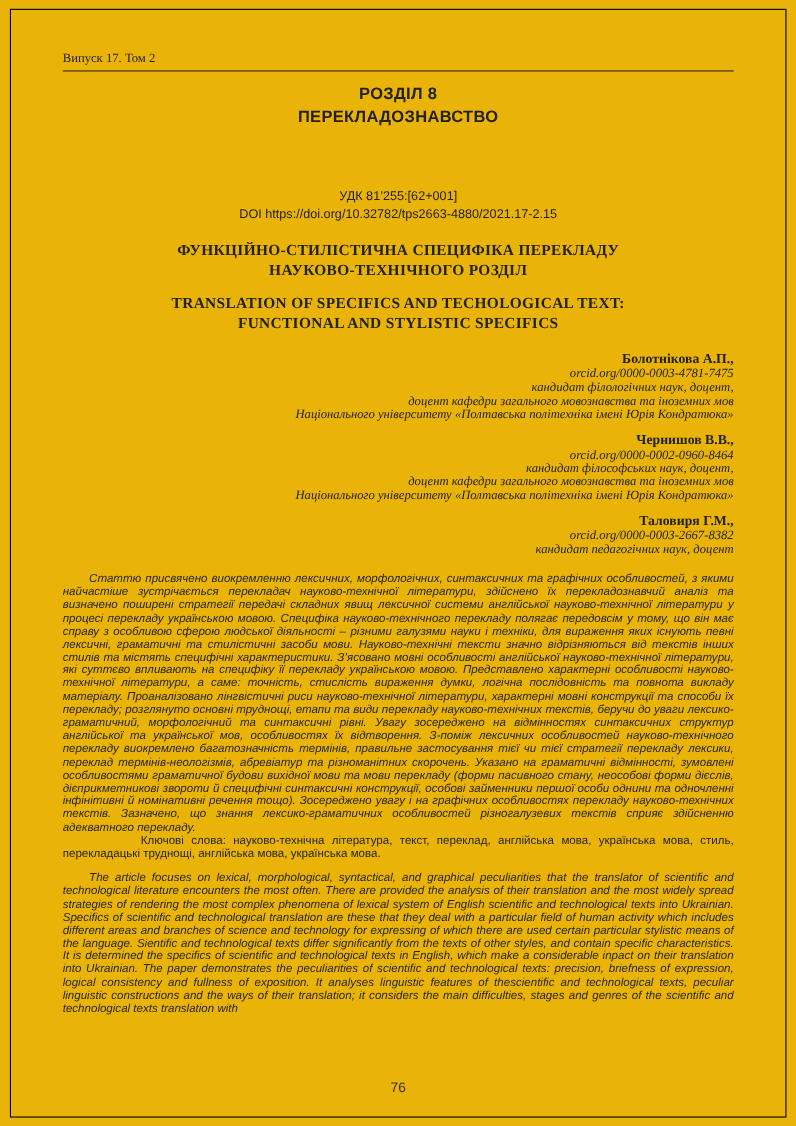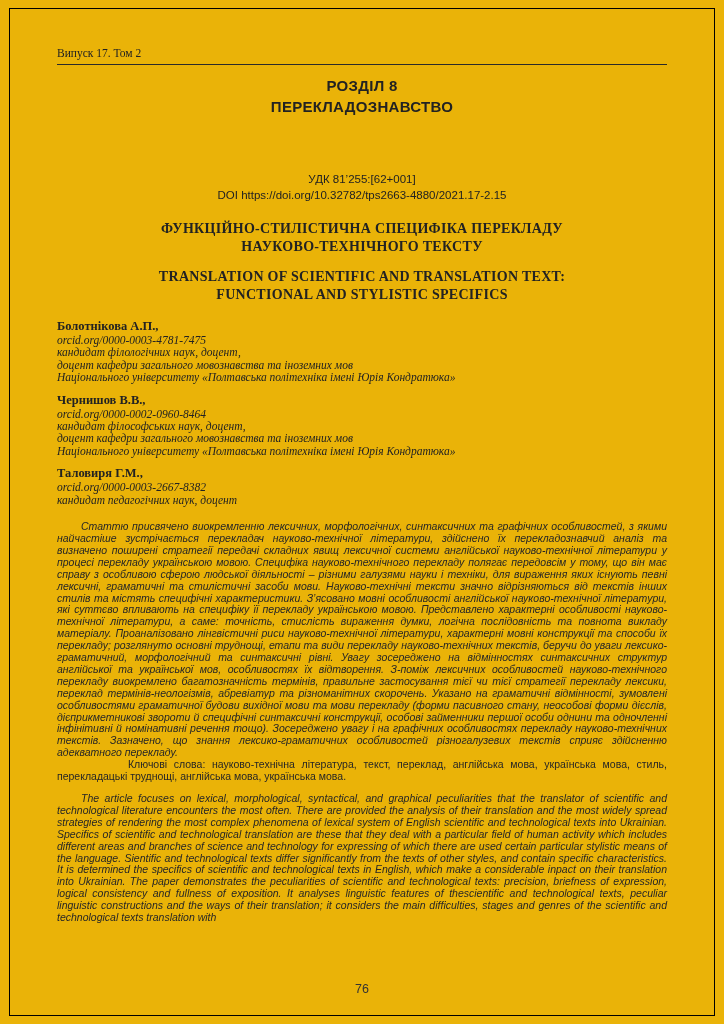--- a/index.html
+++ b/index.html
@@ -40,21 +40,21 @@
   .title-uk, .title-en {
     margin-top: 17px;
     text-align: center;
     font-weight: bold;
     font-family: "Liberation Serif", serif;
     font-size: 14px;
     line-height: 17.5px;
     letter-spacing: 0.3px;
   }
   .title-en { margin-top: 13px; }
-  .authors { margin-top: 16px; }
+  .authors { margin-top: 16px; text-align: right; }
   .author { margin-bottom: 9px; }
   .author-name {
     font-weight: bold;
     font-size: 12.5px;
     line-height: 15px;
     font-family: "Liberation Serif", serif;
   }
   .author-line {
     font-style: italic;
     font-family: "Liberation Serif", serif;
@@ -104,25 +104,25 @@
       <div>ПЕРЕКЛАДОЗНАВСТВО</div>
     </div>
 
     <div class="meta">
       <div>УДК 81’255:[62+001]</div>
       <div>DOI https://doi.org/10.32782/tps2663-4880/2021.17-2.15</div>
     </div>
 
     <div class="title-uk">
       <span>ФУНКЦІЙНО-СТИЛІСТИЧНА СПЕЦИФІКА ПЕРЕКЛАДУ</span><br>
-      <span>НАУКОВО-ТЕХНІЧНОГО ТЕКСТУ</span>
+      <span>НАУКОВО-ТЕХНІЧНОГО РОЗДІЛ</span>
     </div>
 
     <div class="title-en">
-      <span>TRANSLATION OF SCIENTIFIC AND TRANSLATION TEXT:</span><br>
+      <span>TRANSLATION OF SPECIFICS AND TECHOLOGICAL TEXT:</span><br>
       <span>FUNCTIONAL AND STYLISTIC SPECIFICS</span>
     </div>
 
     <div class="authors">
 
       <div class="author">
         <div class="author-name">Болотнікова А.П.,</div>
         <div class="author-line">orcid.org/0000-0003-4781-7475</div>
         <div class="author-line">кандидат філологічних наук, доцент,</div>
         <div class="author-line">доцент кафедри загального мовознавства та іноземних мов</div>

